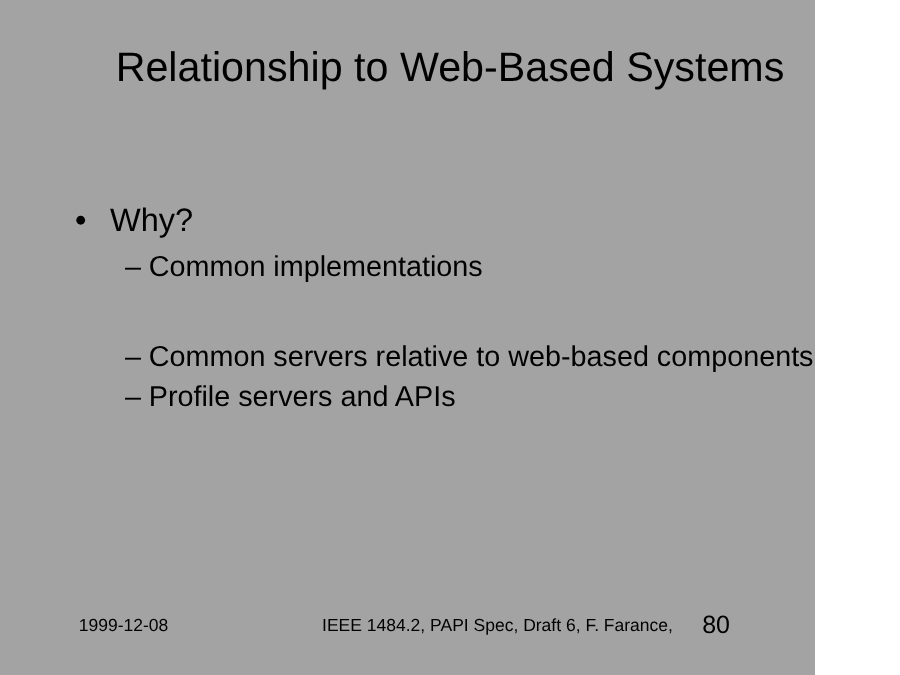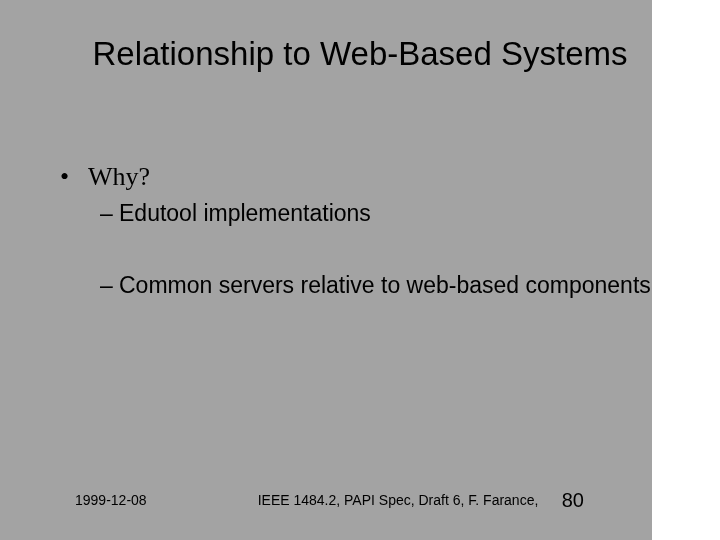--- a/index.html
+++ b/index.html
@@ -32,21 +32,20 @@
   }
   .line {
     position: absolute;
     white-space: nowrap;
     color: #000000;
   }
   .l1 {
     left: 60px;
     font-size: 26px;
     line-height: 1.2;
-    font-family: Liberation Serif, serif;
   }
   .l1 .marker {
     display: inline-block;
     width: 28px;
     font-size: 26px;
   }
   .l2 {
     left: 100px;
     font-size: 23px;
     line-height: 1.2;
@@ -57,21 +56,21 @@
     font-size: 23px;
   }
   .pos-why  { top: 161px; }
   .pos-com  { top: 200px; }
   .pos-show { top: 236px; }
   .pos-pr1  { top: 272px; }
   .pos-pr2  { top: 304px; }
 
   .footer-date {
     position: absolute;
-    left: 75px;
+    left: 63px;
     top: 492px;
     font-size: 14px;
     line-height: 16px;
     color: #000000;
     white-space: nowrap;
   }
   .footer-center {
     position: absolute;
     left: 398px;
     top: 492px;
@@ -97,28 +96,31 @@
 
 <div class="slide">
 
   <h1 class="slide-title">Relationship to Web-Based Systems</h1>
 
   <div class="line l1 pos-why">
     <span class="marker">•</span><span>Why?</span>
   </div>
 
   <div class="line l2 pos-com">
-    <span class="marker">–</span><span>Edutool implementations</span>
+    <span class="marker">–</span><span>Common implementations</span>
   </div>
 
 
   <div class="line l2 pos-pr1">
     <span class="marker">–</span><span>Common servers relative to web-based components</span>
   </div>
 
+  <div class="line l2 pos-pr2">
+    <span class="marker">–</span><span>Profile servers and APIs</span>
+  </div>
 
   <div class="footer-date">1999-12-08</div>
 
   <div class="footer-center">
     <div>IEEE 1484.2, PAPI Spec, Draft 6, F. Farance,</div>
   </div>
 
   <div class="footer-page">80</div>
 
 </div>

